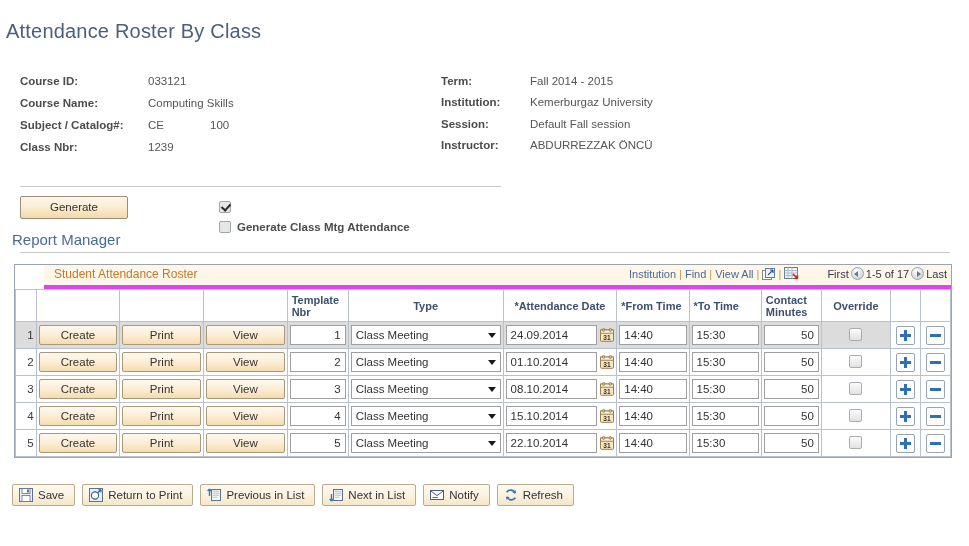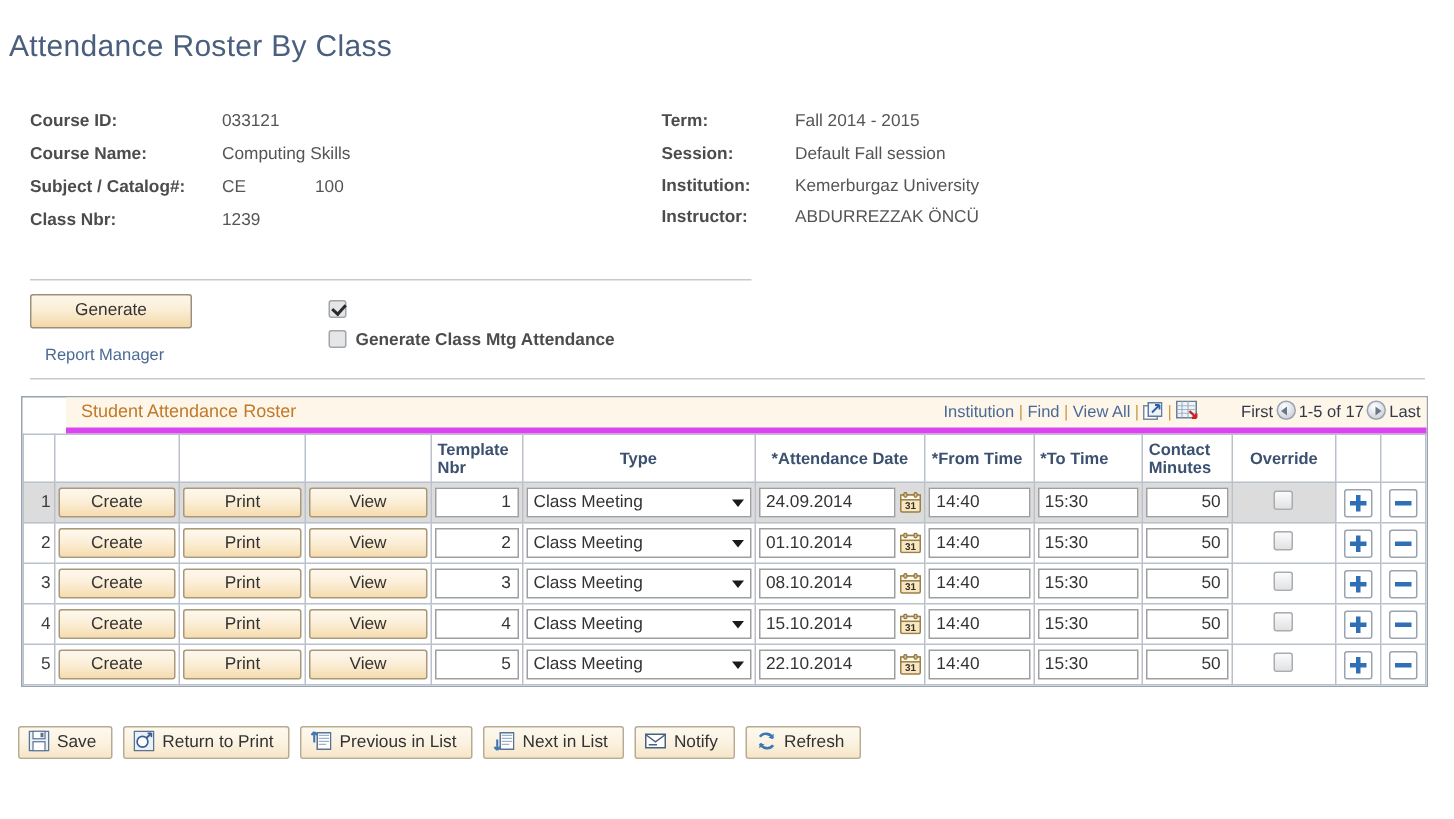--- a/index.html
+++ b/index.html
@@ -95,23 +95,23 @@
     color: #333;
     border: 1px solid #9a8e78;
     border-radius: 2px;
     background: linear-gradient(to bottom, #fdf6ea 0%, #fbeed6 45%, #f3d9a8 100%);
     cursor: pointer;
     box-sizing: border-box;
     font-family: "Liberation Sans", sans-serif;
   }
   .link-report {
     position: absolute;
-    left: 30px;
+    left: 12px;
     top: 231px;
-    font-size: 11px;
+    font-size: 15px;
     color: #4a6a96;
     text-decoration: none;
     cursor: pointer;
   }
 
   .chk-row {
     position: absolute;
     left: 219px;
     white-space: nowrap;
     height: 17px;
@@ -431,25 +431,25 @@
     </div>
     <div class="hdr-row">
       <span class="hdr-label">Class Nbr:</span><span class="hdr-value">1239</span>
     </div>
   </div>
 
   <div class="hdr-col right">
     <div class="hdr-row">
       <span class="hdr-label">Term:</span><span class="hdr-value">Fall 2014 - 2015</span>
     </div>
+    <div class="hdr-row" style="height:21px;line-height:21px;">
+      <span class="hdr-label">Institution:</span><span class="hdr-value">Kemerburgaz University</span>
+    </div>
     <div class="hdr-row">
       <span class="hdr-label">Session:</span><span class="hdr-value">Default Fall session</span>
-    </div>
-    <div class="hdr-row" style="height:21px;line-height:21px;">
-      <span class="hdr-label">Institution:</span><span class="hdr-value">Kemerburgaz University</span>
     </div>
     <div class="hdr-row" style="height:21px;line-height:21px;">
       <span class="hdr-label">Instructor:</span><span class="hdr-value">ABDURREZZAK ÖNCÜ</span>
     </div>
   </div>
 
 </div>
 
 <div class="hr-line"></div>
 

